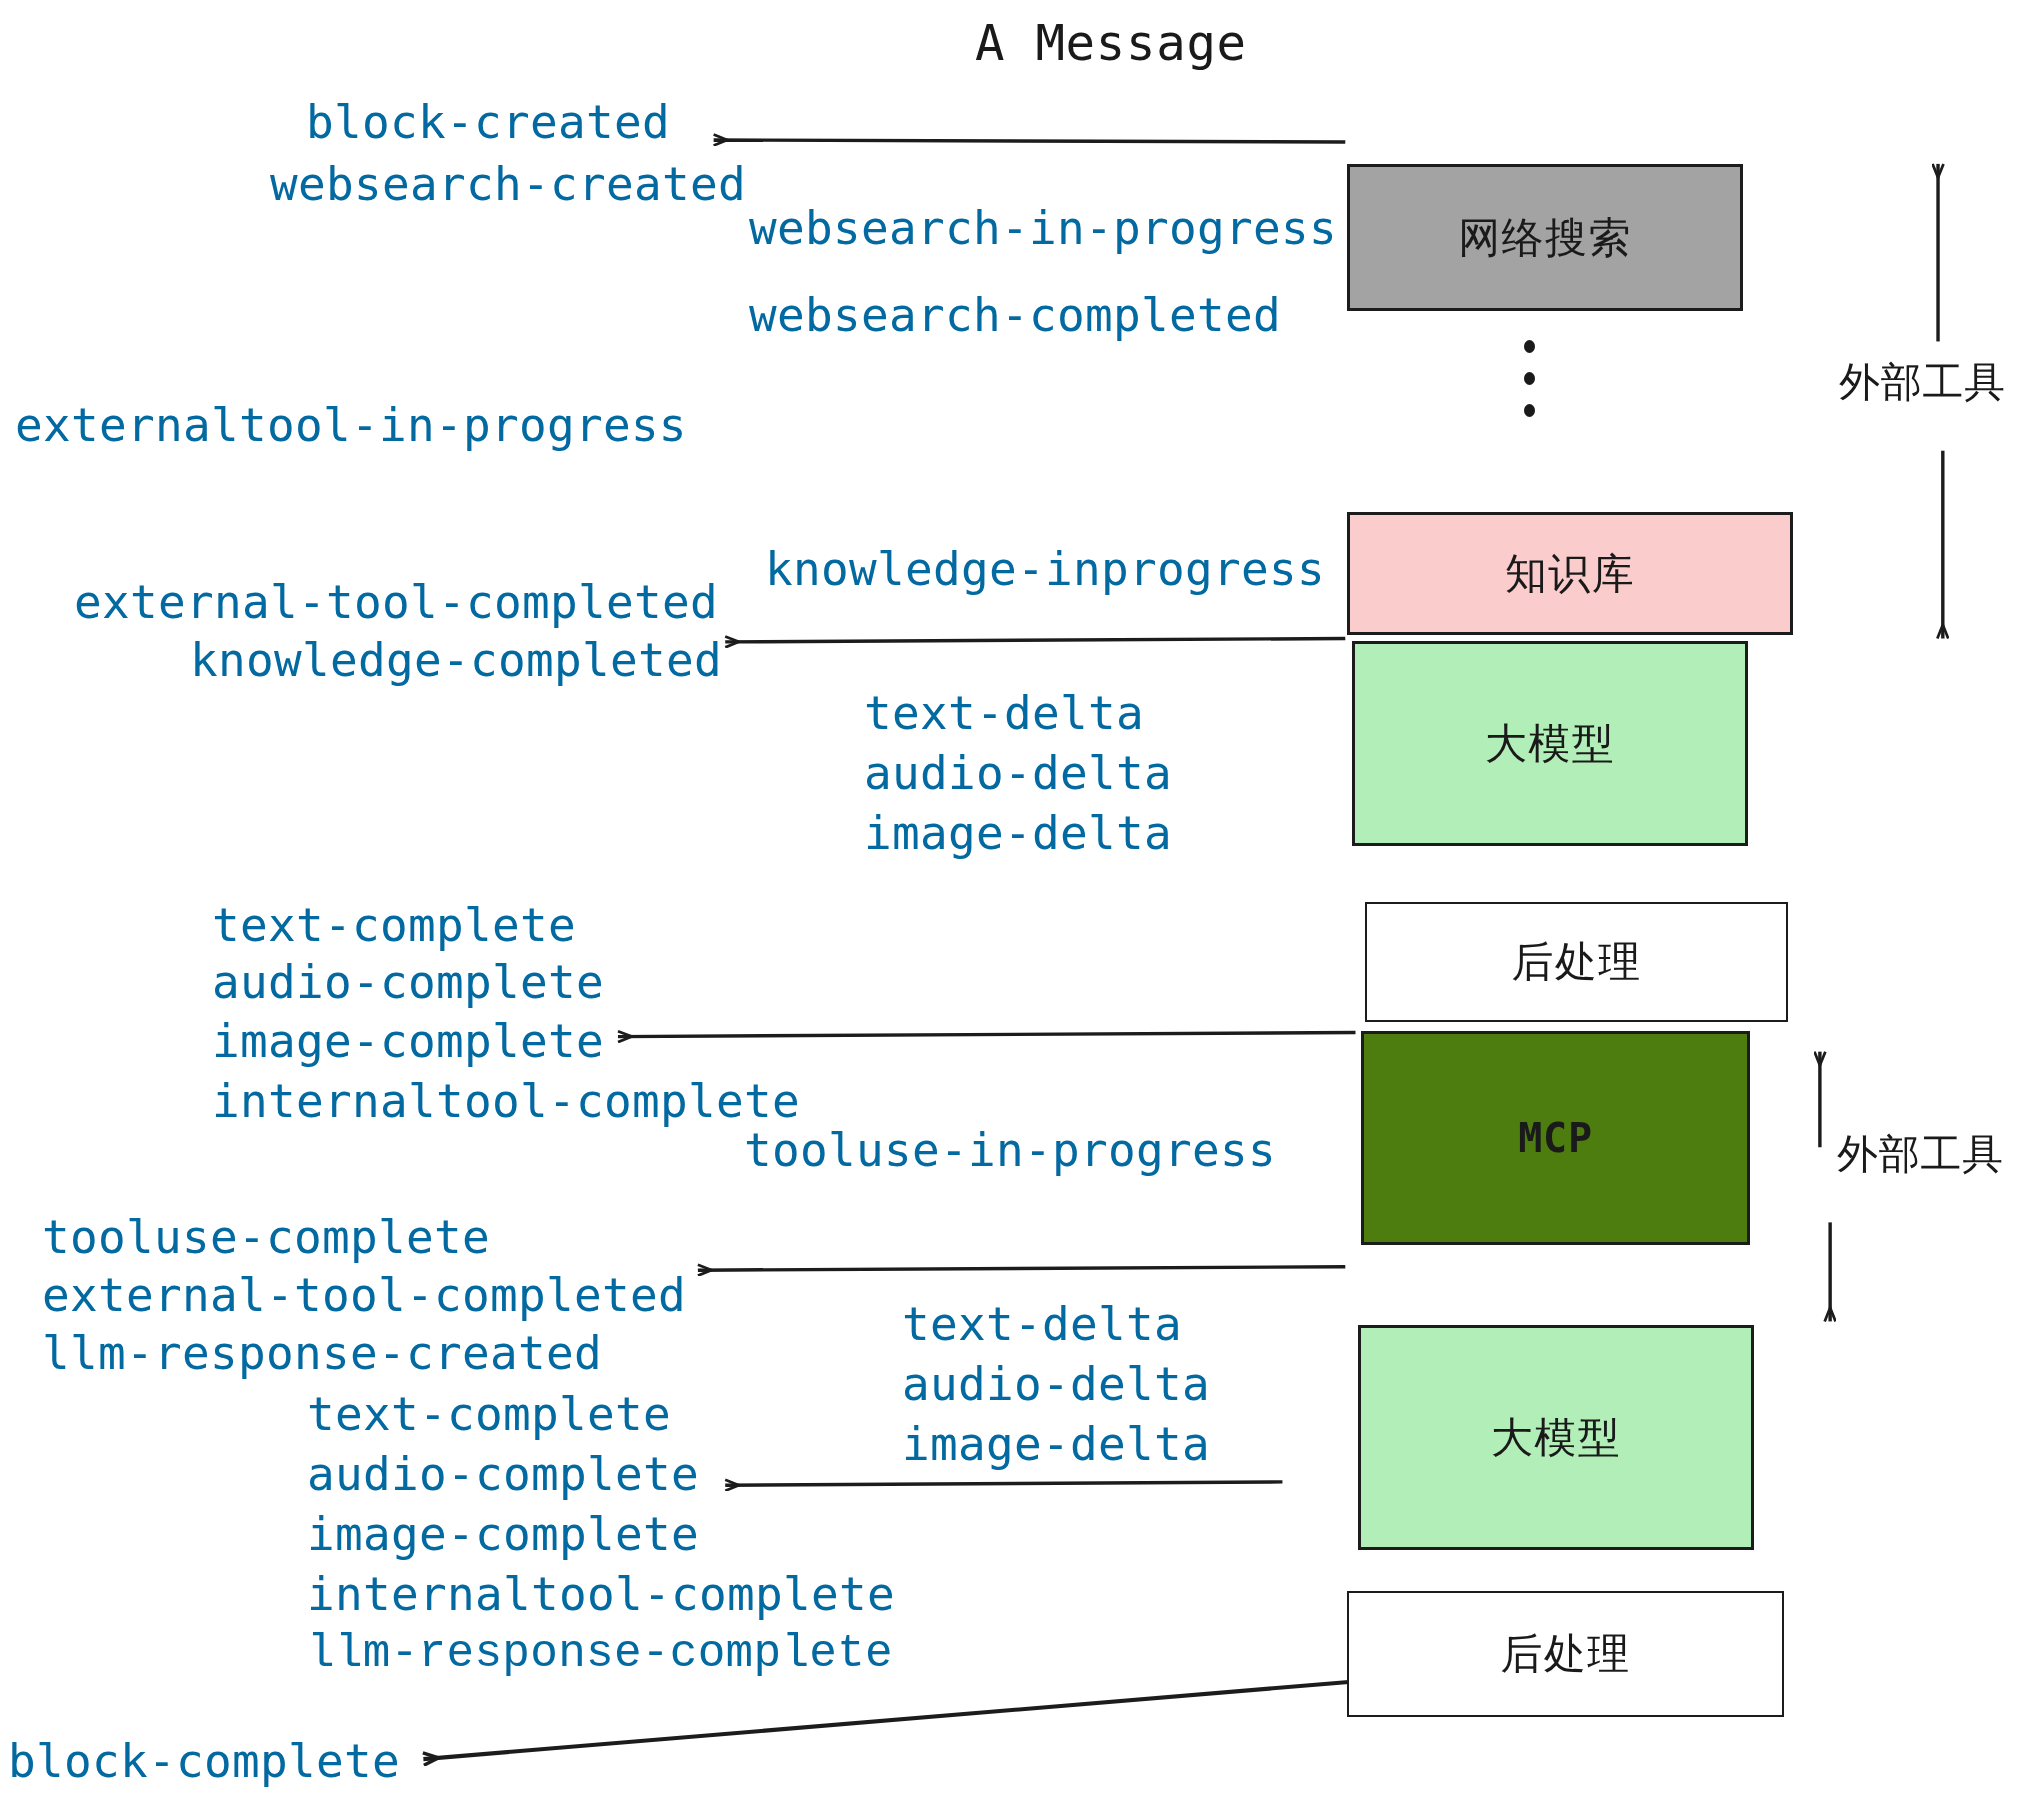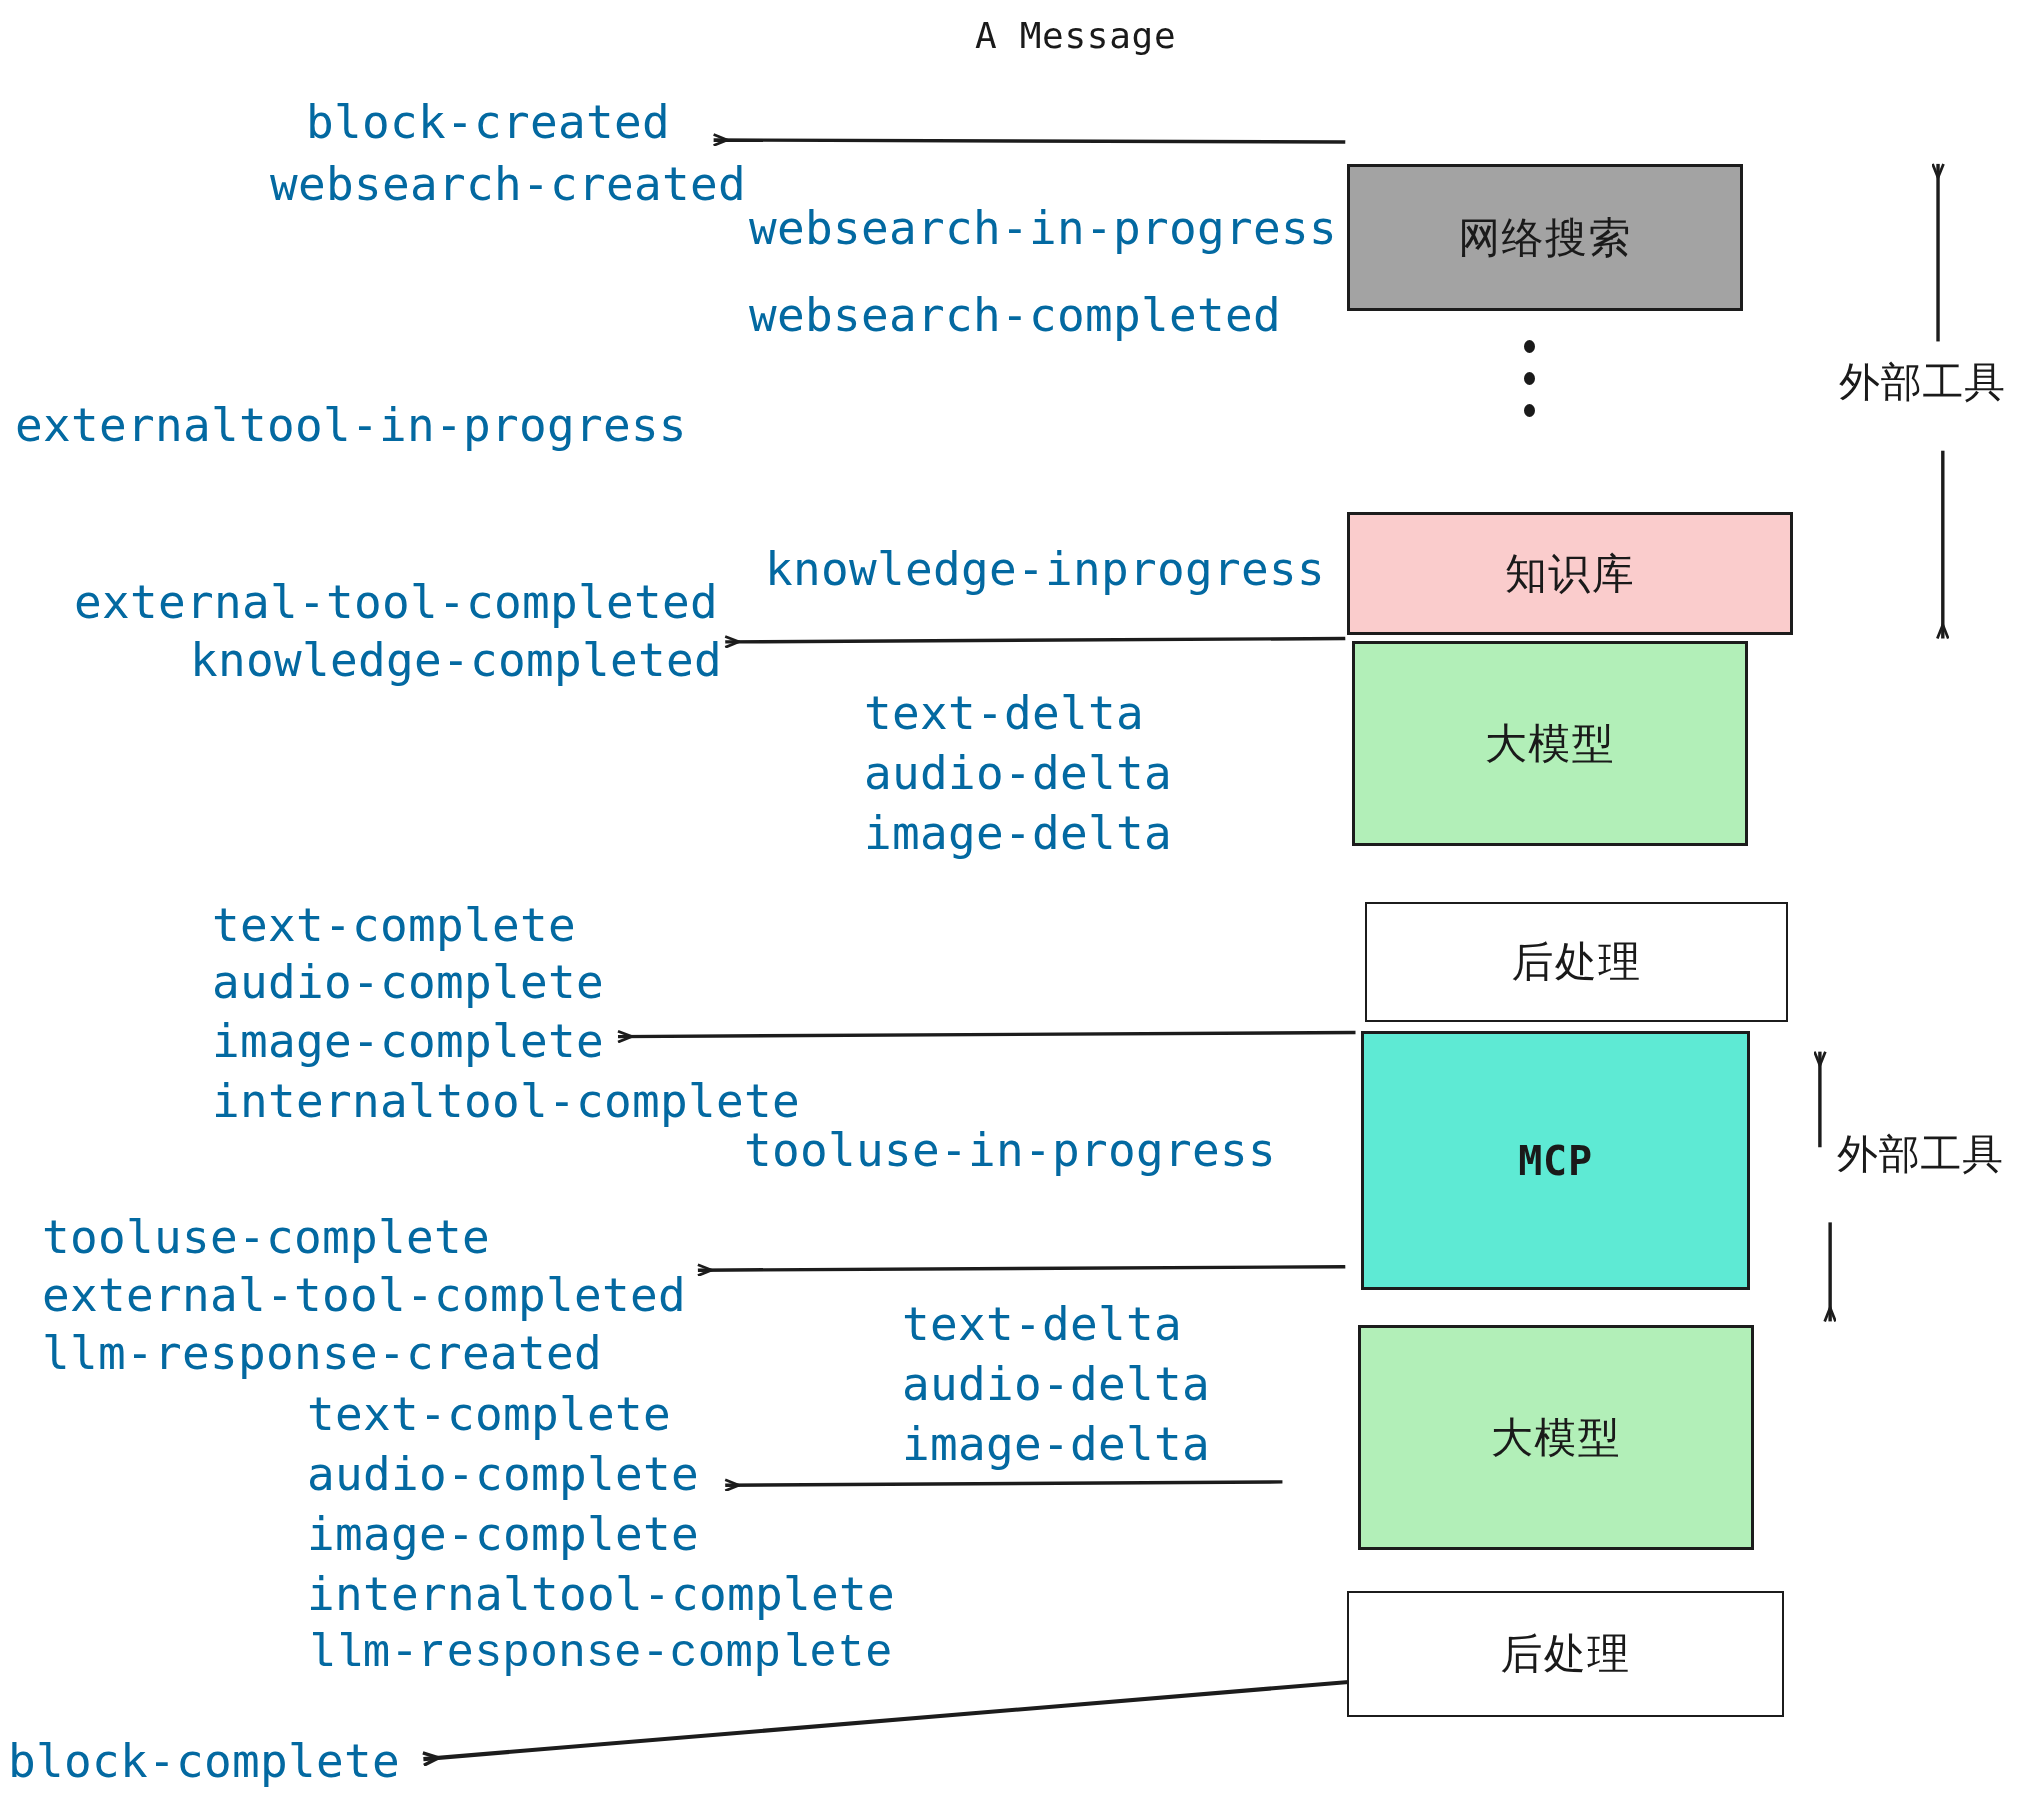--- a/index.html
+++ b/index.html
@@ -24,21 +24,21 @@
     font-size: 46px;
     line-height: 1.0;
     color: #0369a1;
     white-space: nowrap;
     letter-spacing: 0.3px;
     font-weight: 500;
   }
   .title {
     position: absolute;
     font-family: "DejaVu Sans Mono", monospace;
-    font-size: 36px;
+    font-size: 49px;
     color: #1a1a1a;
     white-space: nowrap;
     letter-spacing: 0.7px;
     font-weight: 500;
   }
   
   .box {
     position: absolute;
     box-sizing: border-box;
     border: 3.4px solid #1c1c1c;
@@ -178,21 +178,21 @@
   </div>
 
   <div class="box" style="left:1352px; top:641px; width:396px; height:205px; background:#B2EFB8;">
     <span>大模型</span>
   </div>
 
   <div class="box thin" style="left:1365px; top:902px; width:423px; height:120px; background:#FFFFFF;">
     <span>后处理</span>
   </div>
 
-  <div class="box mono" style="left:1361px; top:1031px; width:389px; height:259px; background:#5eead4;">
+  <div class="box mono" style="left:1361px; top:1031px; width:389px; height:214px; background:#4d7c0f;">
     <span>MCP</span>
   </div>
 
   <div class="box" style="left:1358px; top:1325px; width:396px; height:225px; background:#B2EFB8;">
     <span>大模型</span>
   </div>
 
   <div class="box thin" style="left:1347px; top:1591px; width:437px; height:126px; background:#FFFFFF;">
     <span>后处理</span>
   </div>

